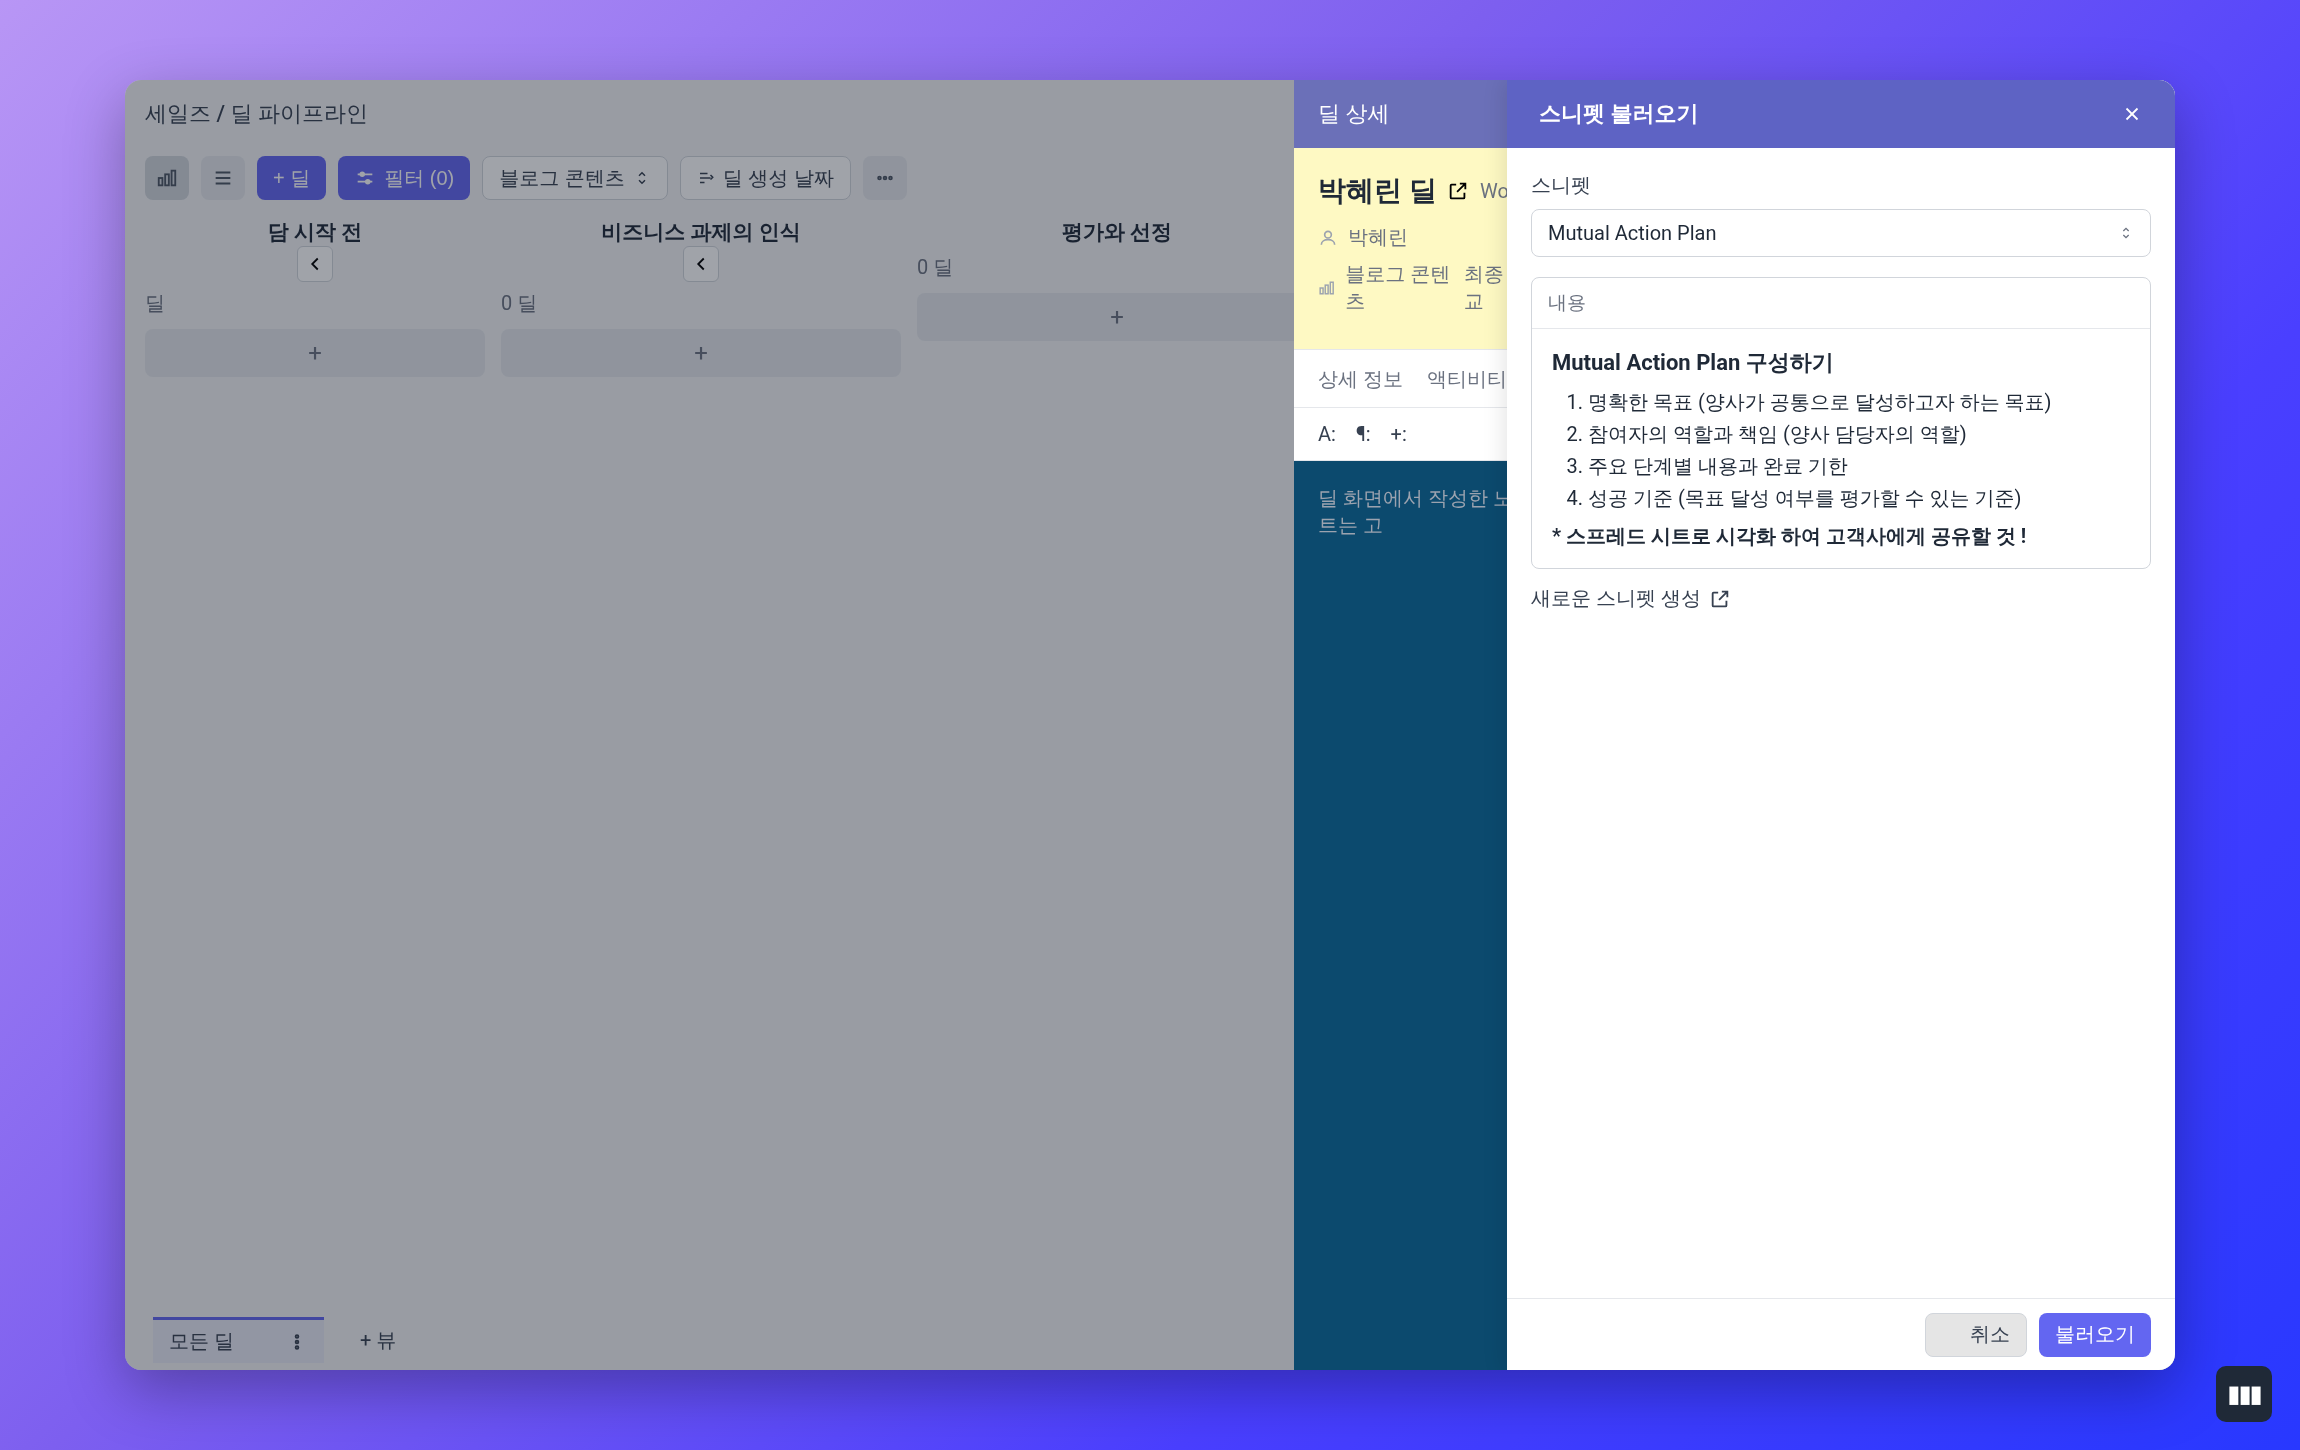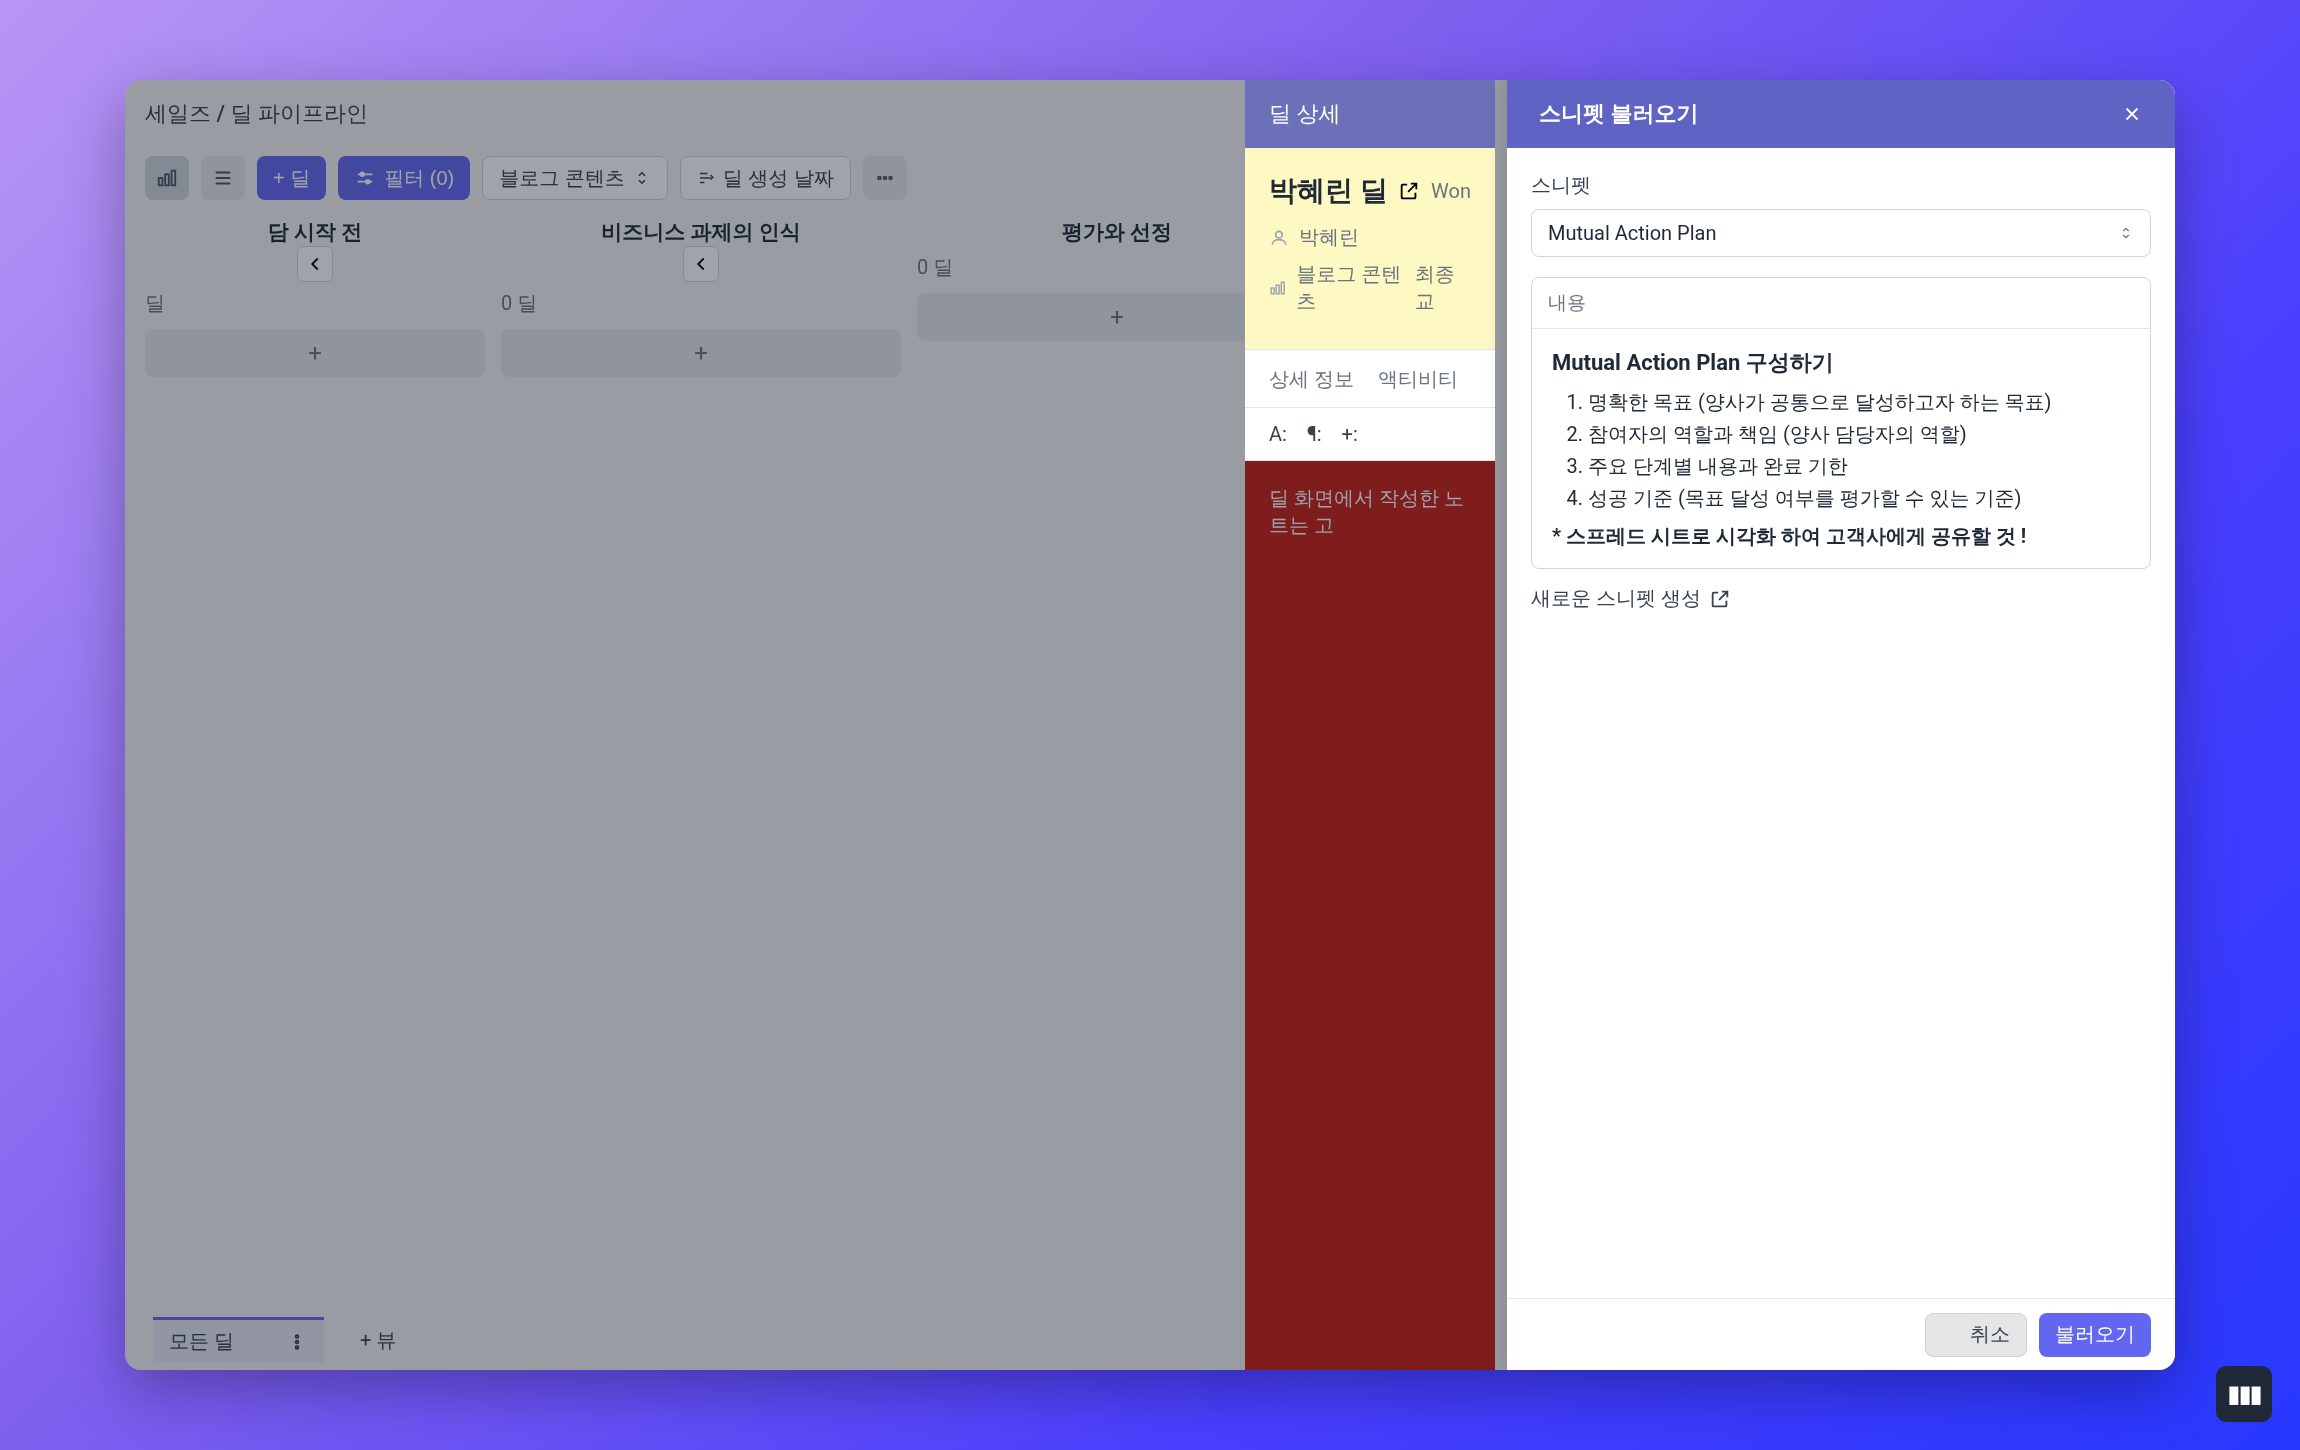--- a/index.html
+++ b/index.html
@@ -171,21 +171,21 @@
       background: #e8e9f5;
     }
     .scrim {
       position: absolute;
       inset: 0;
       background: rgba(17,24,39,0.4);
     }
     .panel-deal {
       position: absolute;
       top: 0;
-      right: 680px;
+      right: 631px;
       width: 250px;
       height: 100%;
       background: #f3f4f6;
       display: flex;
       flex-direction: column;
     }
     .panel-deal-header {
       background: #6b70b8;
       color: #fff;
       height: 68px;
@@ -239,21 +239,21 @@
       padding: 14px 24px;
       background: #fff;
       border-bottom: 1px solid #e5e7eb;
       font-size: 20px;
       color: #374151;
     }
     .note-hint {
       padding: 24px;
       font-size: 20px;
       color: #9ca3af;
-      background: #7f1d1d;
+      background: #0c4a6e;
       flex: 1;
     }
     .panel-snippet {
       position: absolute;
       top: 0;
       right: 0;
       width: 668px;
       height: 100%;
       background: #fff;
       display: flex;

